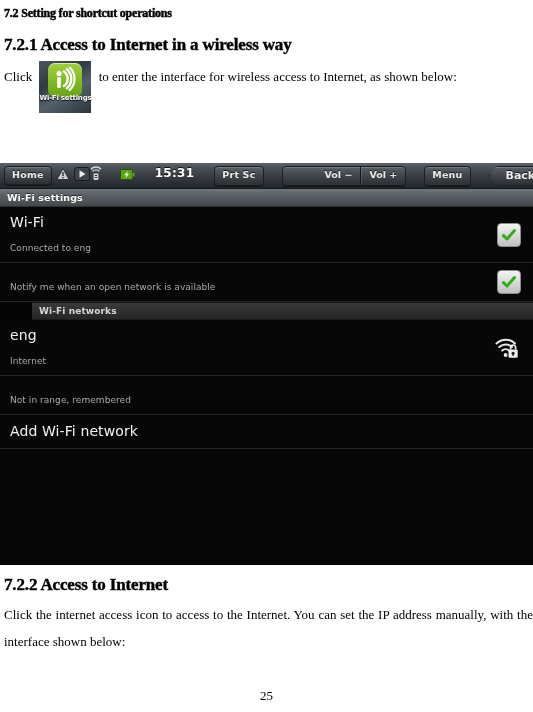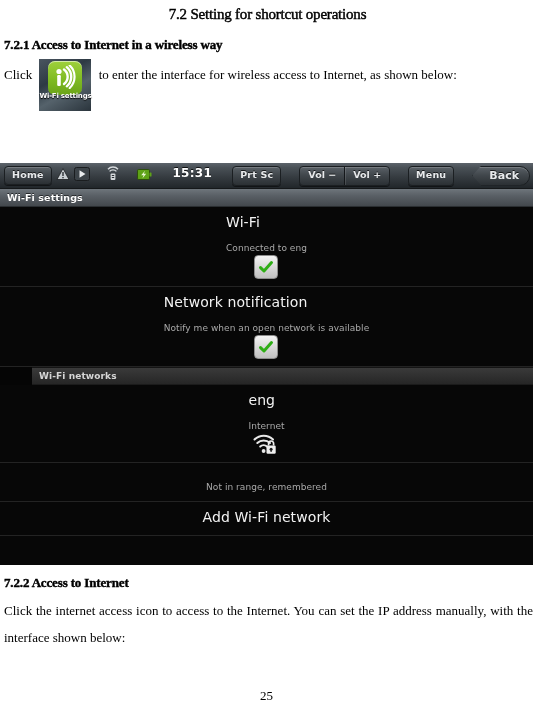--- a/index.html
+++ b/index.html
@@ -15,31 +15,30 @@
     color: #000;
     overflow: hidden;
   }
 
   
   .doc {
     padding: 0 2px 0 2px;
   }
   .h2 {
     font-family: "Liberation Serif", serif;
-    font-weight: normal;
-    font-size: 15px;
+    font-weight: bold;
+    font-size: 12px;
     letter-spacing: -0.2px;
     margin: 6px 0 0 2px;
-    text-align: center;
     -webkit-text-stroke: 0.45px #000;
   }
   .h3 {
     font-family: "Liberation Serif", serif;
     font-weight: bold;
-    font-size: 13px;
+    font-size: 17px;
     letter-spacing: -0.15px;
     margin: 14px 0 0 2px;
     -webkit-text-stroke: 0.4px #000;
   }
   .para {
     font-size: 13px;
     line-height: 27px;
     text-align: justify;
     margin: 6px 2px 0 2px;
   }
@@ -125,20 +124,21 @@
     white-space: nowrap;
     line-height: 1;
   }
   .pill-group {
     display: flex;
     border-radius: 4px;
     border: 1px solid #1b1f22;
     background: linear-gradient(180deg, #5a6167 0%, #41474c 45%, #2b3034 100%);
     box-shadow: inset 0 1px 0 rgba(255,255,255,.18), 0 1px 0 rgba(0,0,0,.5);
     overflow: hidden;
+    padding-left: 34px;
   }
   .pill-group > div {
     color: #e8eaec;
     font-size: 9.5px;
     font-weight: bold;
     padding: 3px 8px 4px 8px;
     line-height: 1;
     text-shadow: 0 -1px 0 rgba(0,0,0,.7);
     white-space: nowrap;
   }
@@ -187,21 +187,20 @@
   
   .row {
     position: relative;
     padding: 7px 10px 7px 10px;
     border-bottom: 1px solid #232323;
     background: #070707;
     display: flex;
     align-items: center;
     min-height: 37px;
     box-sizing: border-box;
-    flex-direction: column;
   }
   .row .texts { flex: 1 1 auto; }
   .row .title {
     color: #f2f2f2;
     font-size: 14px;
     line-height: 17px;
     letter-spacing: 0.1px;
   }
   .row .sub {
     color: #a9a9a9;
@@ -339,21 +338,20 @@
     </div>
     <div class="checkbox">
       <svg width="16" height="16" viewBox="0 0 16 16">
         <path d="M2.5 8.6 L6 12 L13.5 3.6" stroke="#2fae16" stroke-width="3" fill="none" stroke-linecap="round" stroke-linejoin="round"></path>
       </svg>
     </div>
   </div>
 
   <div class="row">
     <div class="texts">
-      <div class="title">Network notification</div>
       <div class="sub">Notify me when an open network is available</div>
     </div>
     <div class="checkbox">
       <svg width="16" height="16" viewBox="0 0 16 16">
         <path d="M2.5 8.6 L6 12 L13.5 3.6" stroke="#2fae16" stroke-width="3" fill="none" stroke-linecap="round" stroke-linejoin="round"></path>
       </svg>
     </div>
   </div>
 
   <div class="section-header">

